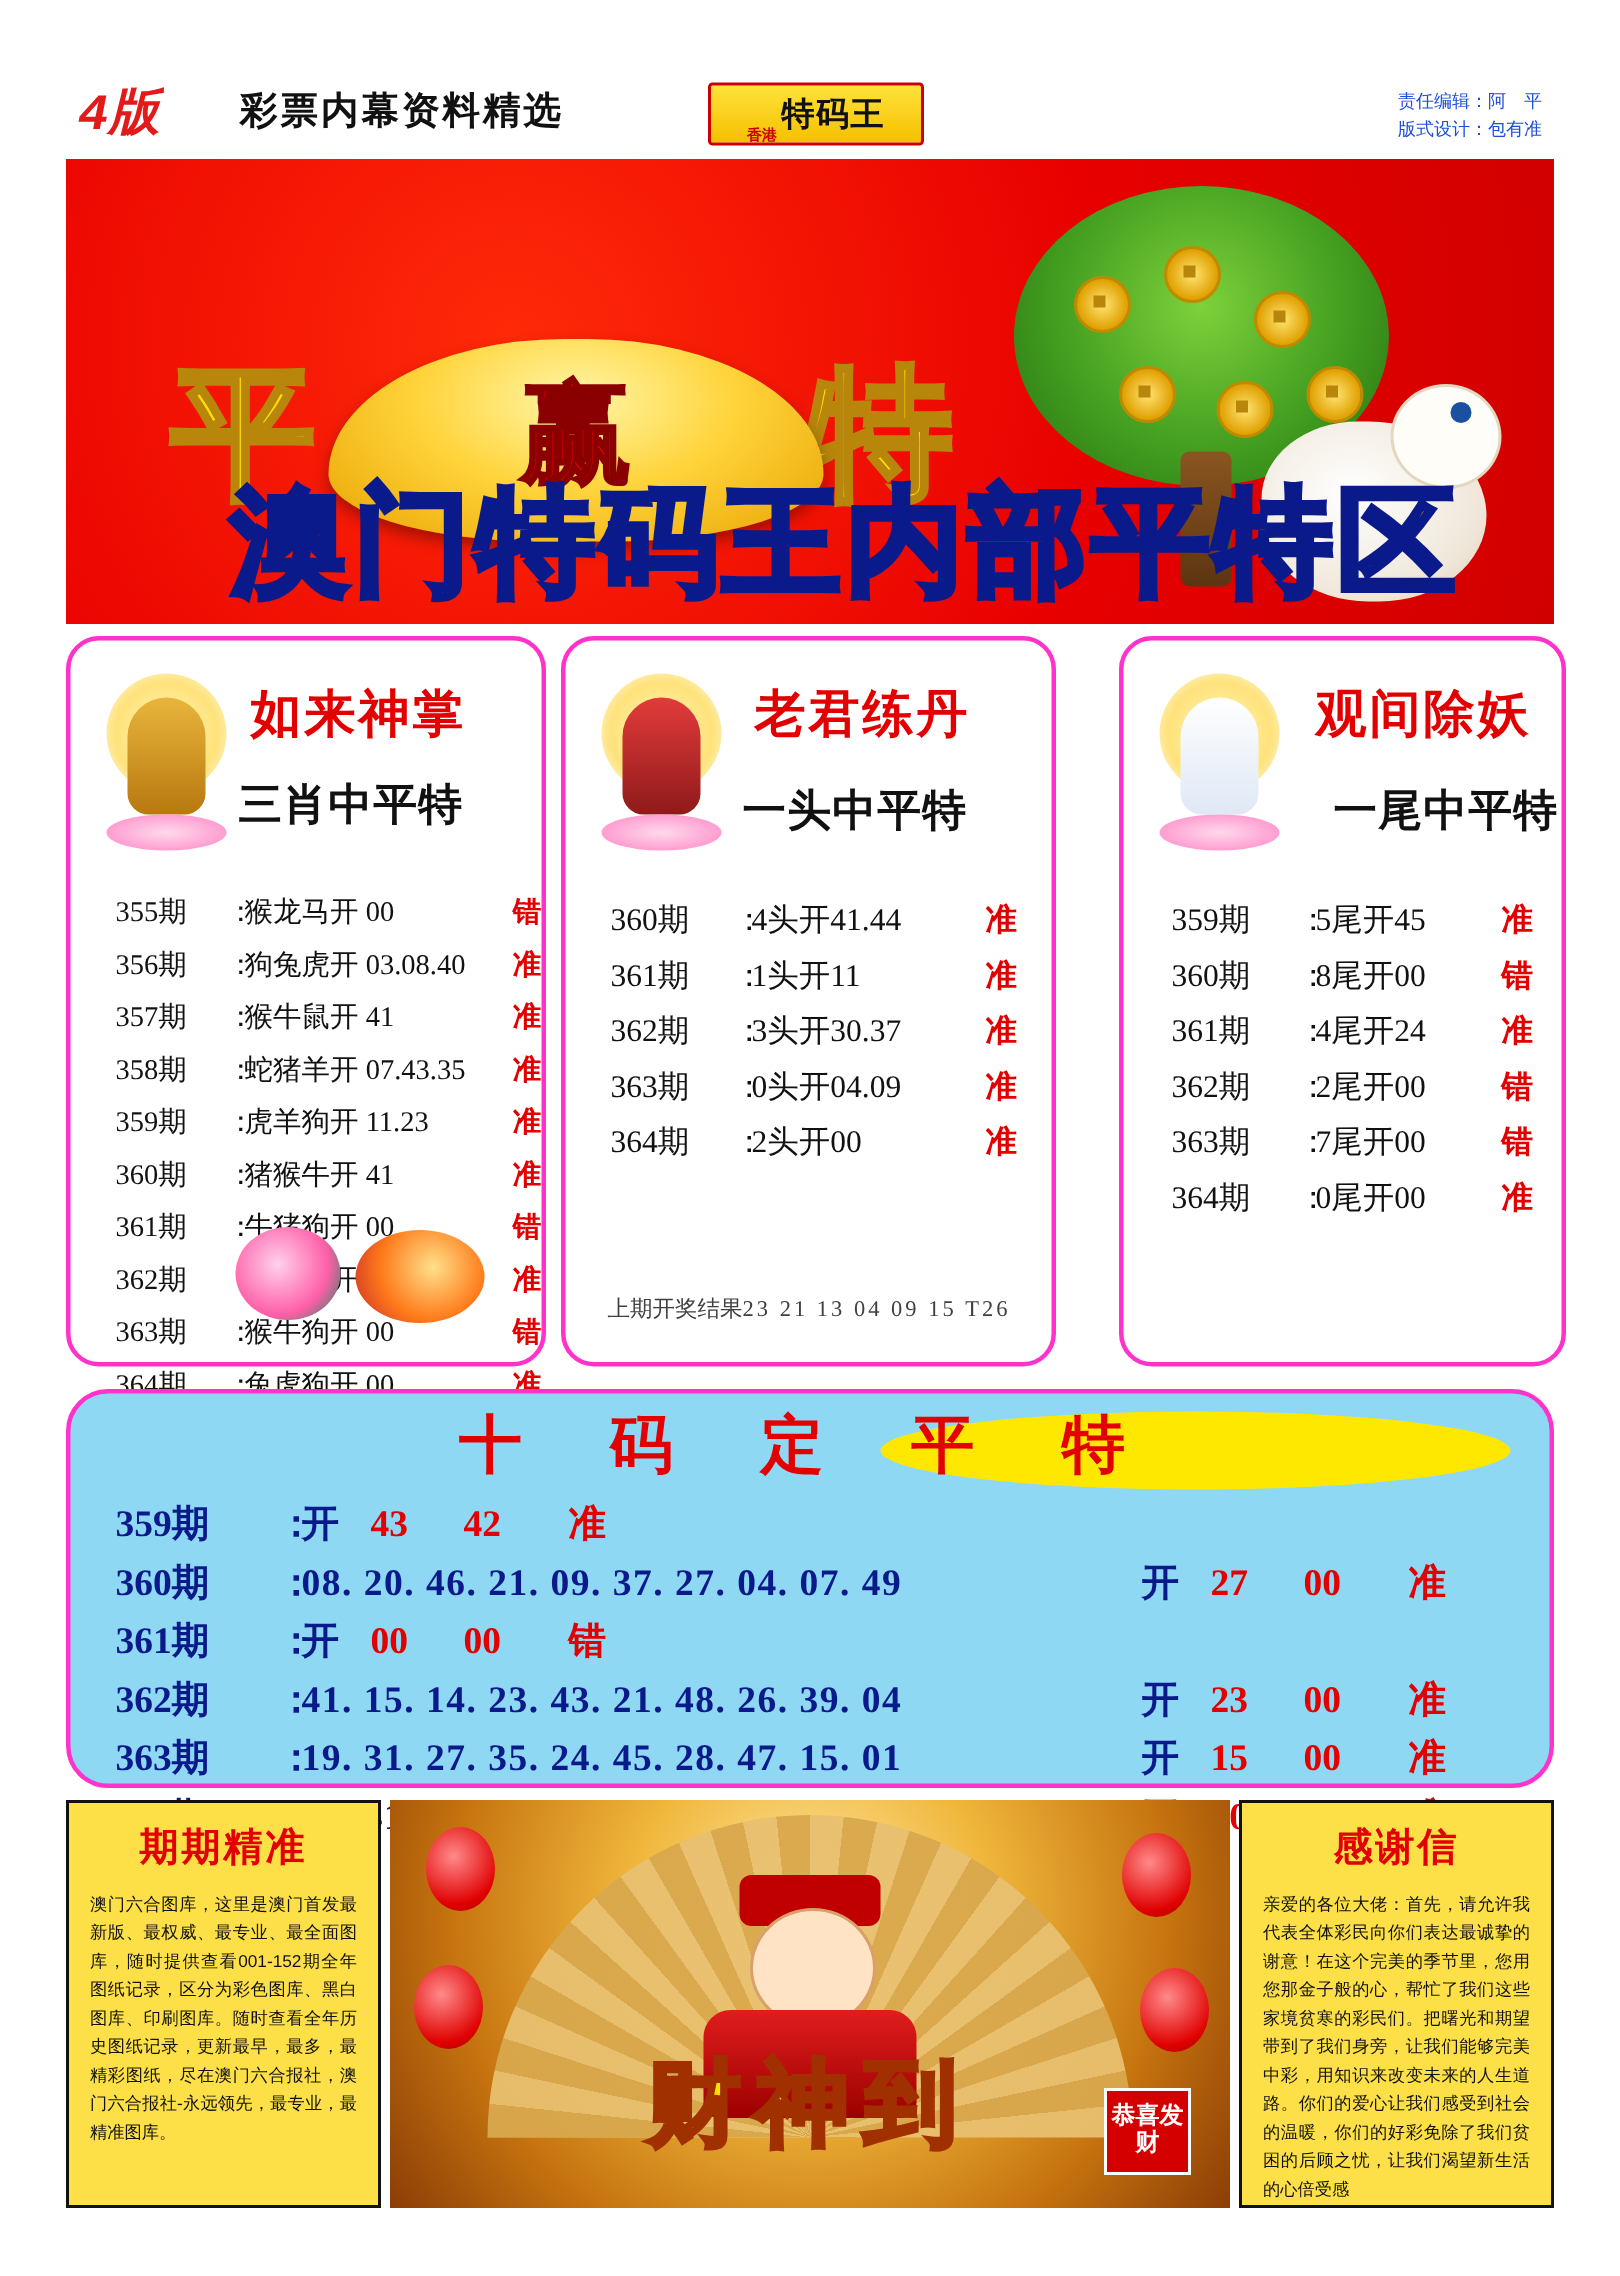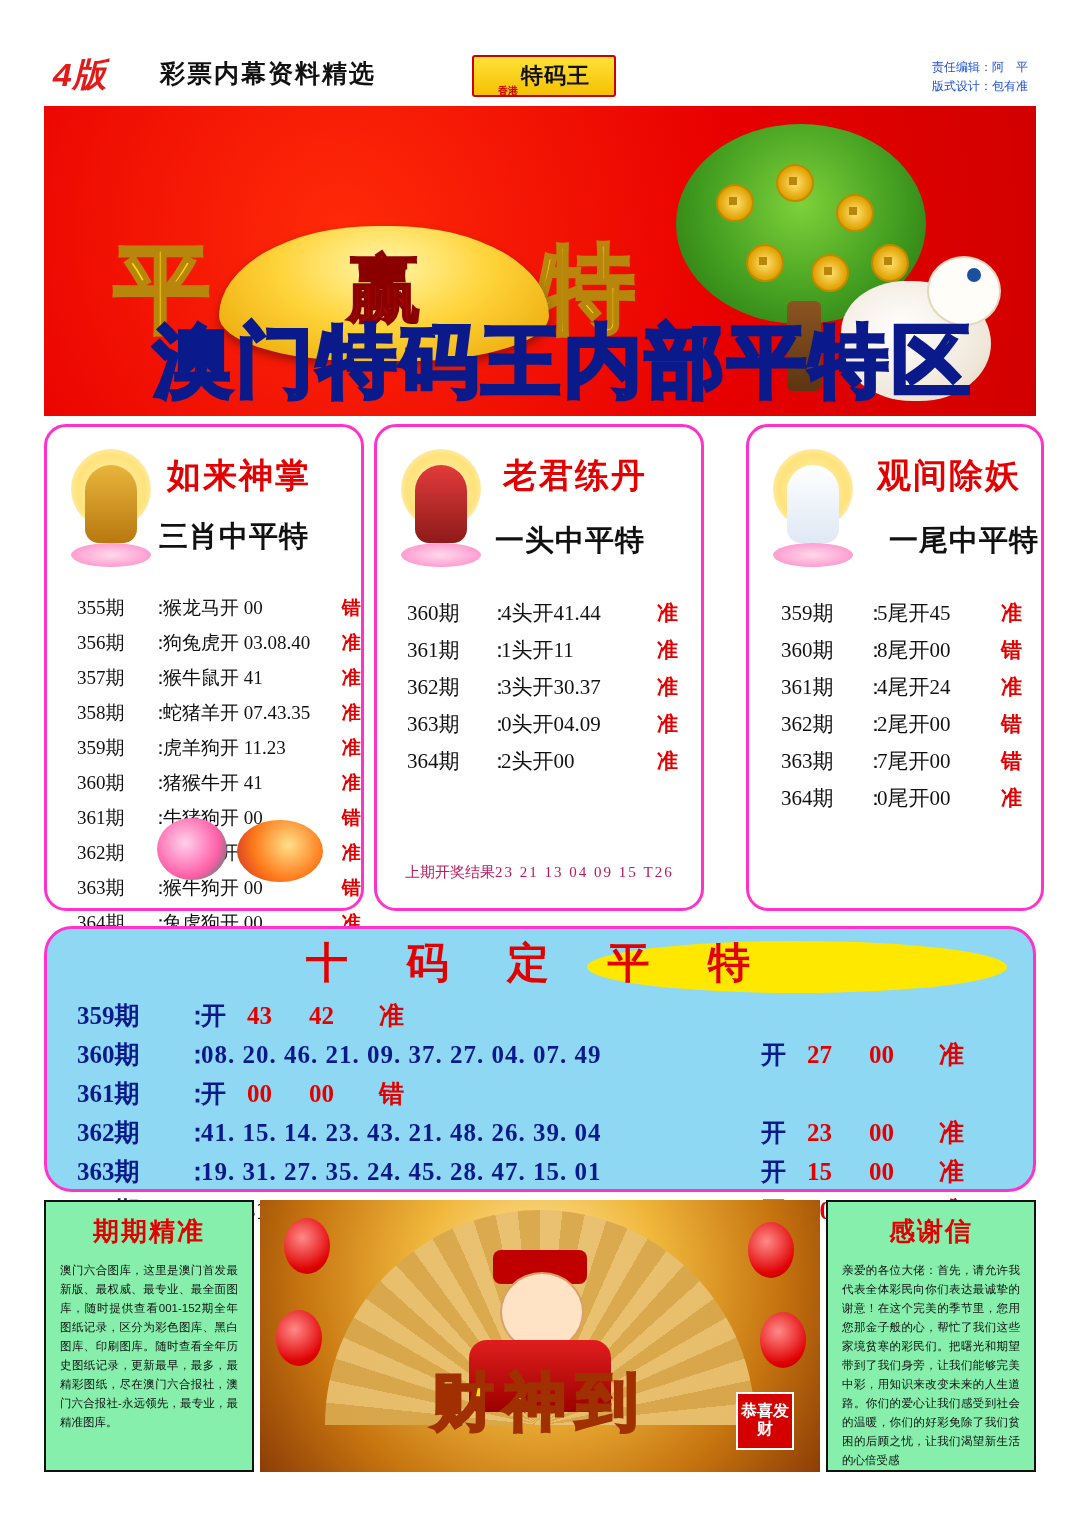--- a/index.html
+++ b/index.html
@@ -133,21 +133,21 @@
   .p3 .rows{left:32px;top:172px;}
   .row{display:flex;align-items:baseline;margin-bottom:9px;font-size:19px;color:#111;white-space:nowrap;}
   .row .issue{width:74px;}
   .row .colon{width:12px;}
   .row .content{}
   .row .res{color:#e20000;font-weight:bold;margin-left:6px;}
   .p1 .row .content{min-width:104px;display:inline-block;}
   .p1 .row .nums{display:inline-block;min-width:92px;}
 
   .last-draw{
-    position:absolute;left:28px;bottom:26px;font-size:15px;color:#be185d;
+    position:absolute;left:28px;bottom:26px;font-size:15px;color:#404040;
     font-family:"Liberation Serif",serif;
   }
   .last-draw .nums{letter-spacing:2px;}
 
   .flower{position:absolute;width:70px;height:62px;border-radius:50%;}
   .flower.f1{left:110px;bottom:28px;background:radial-gradient(circle at 40% 40%,#ffd1ec,#ff5fa8 60%,#0b8a5a 100%);}
   .flower.f2{left:190px;bottom:26px;width:86px;background:radial-gradient(circle at 60% 40%,#ffe08a,#ff7a1a 55%,#c62828 100%);}
 
   
   .tenblock{
@@ -171,21 +171,21 @@
   .trow .t-nums{width:560px;letter-spacing:1px;}
   .trow .t-kai{width:46px;color:#0b1a8a;}
   .trow .t-r1{width:62px;color:#e20000;}
   .trow .t-r2{width:70px;color:#e20000;}
   .trow .t-ok{color:#e20000;}
 
   
   .bottom{position:absolute;left:44px;top:1200px;width:992px;height:272px;}
   .yellowbox{
     position:absolute;top:0;height:272px;width:210px;
-    background:#86efac;border:2px solid #111;box-sizing:border-box;
+    background:#fde047;border:2px solid #111;box-sizing:border-box;
   }
   .yb-left{left:0;}
   .yb-right{right:0;}
   .yb-title{
     text-align:center;font-size:26px;font-weight:bold;color:#e20000;
     font-family:"Liberation Serif",serif;margin-top:12px;letter-spacing:2px;
   }
   .yb-body{
     margin:12px 14px 0 14px;font-size:11.5px;line-height:19px;color:#111;
     text-align:justify;

